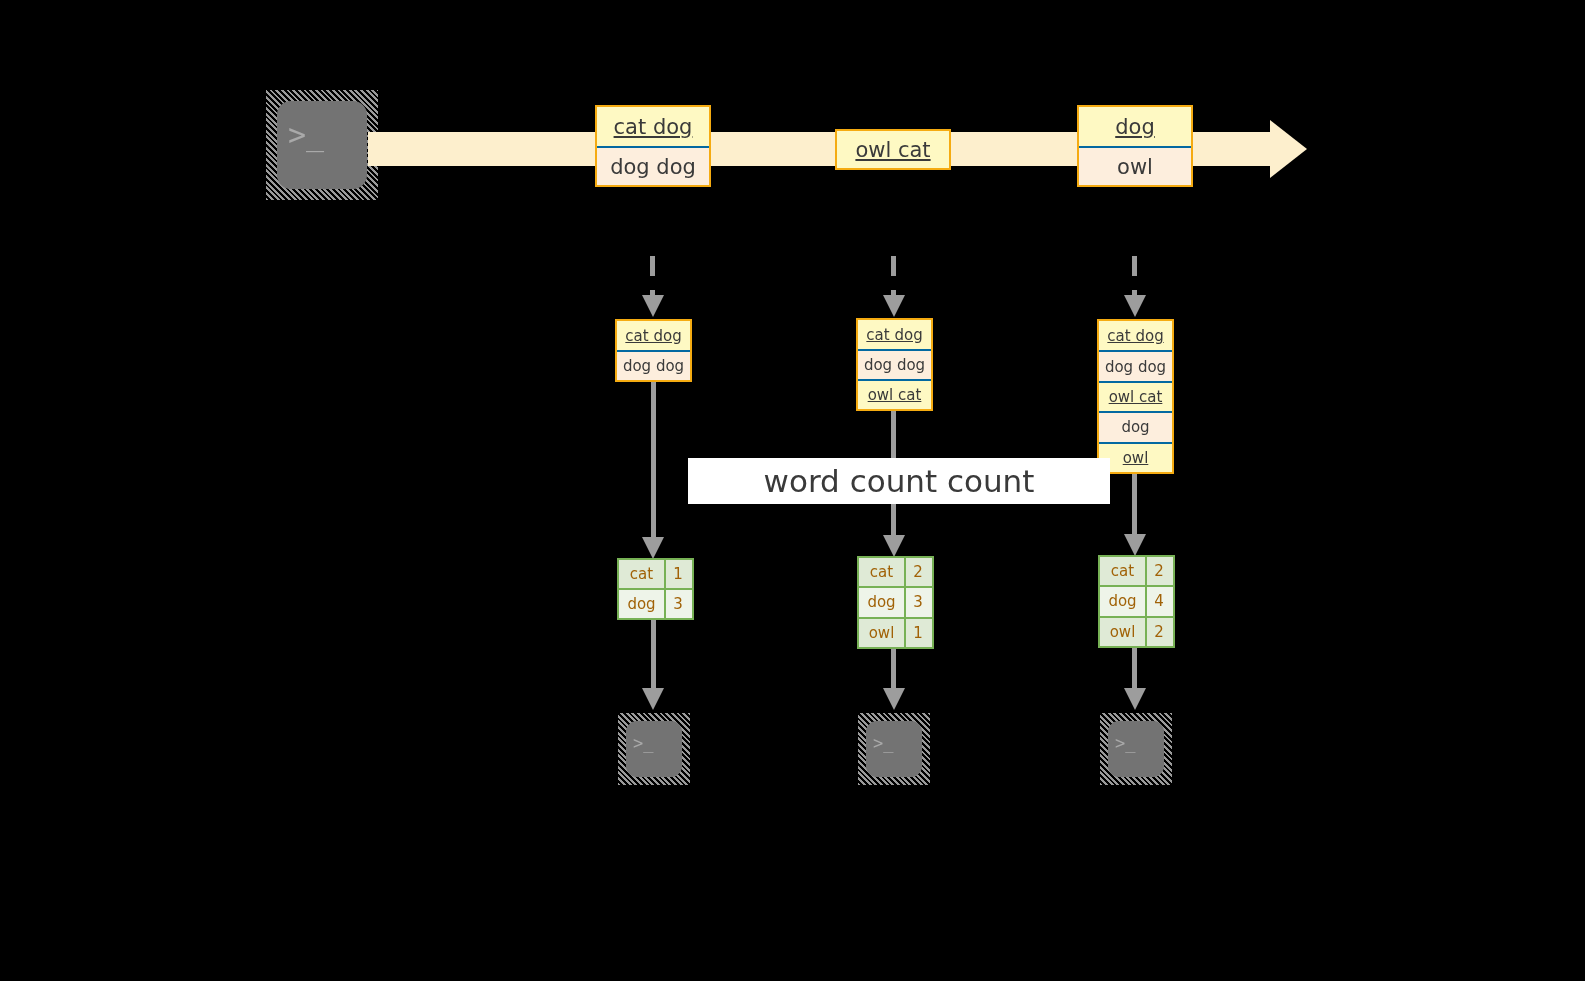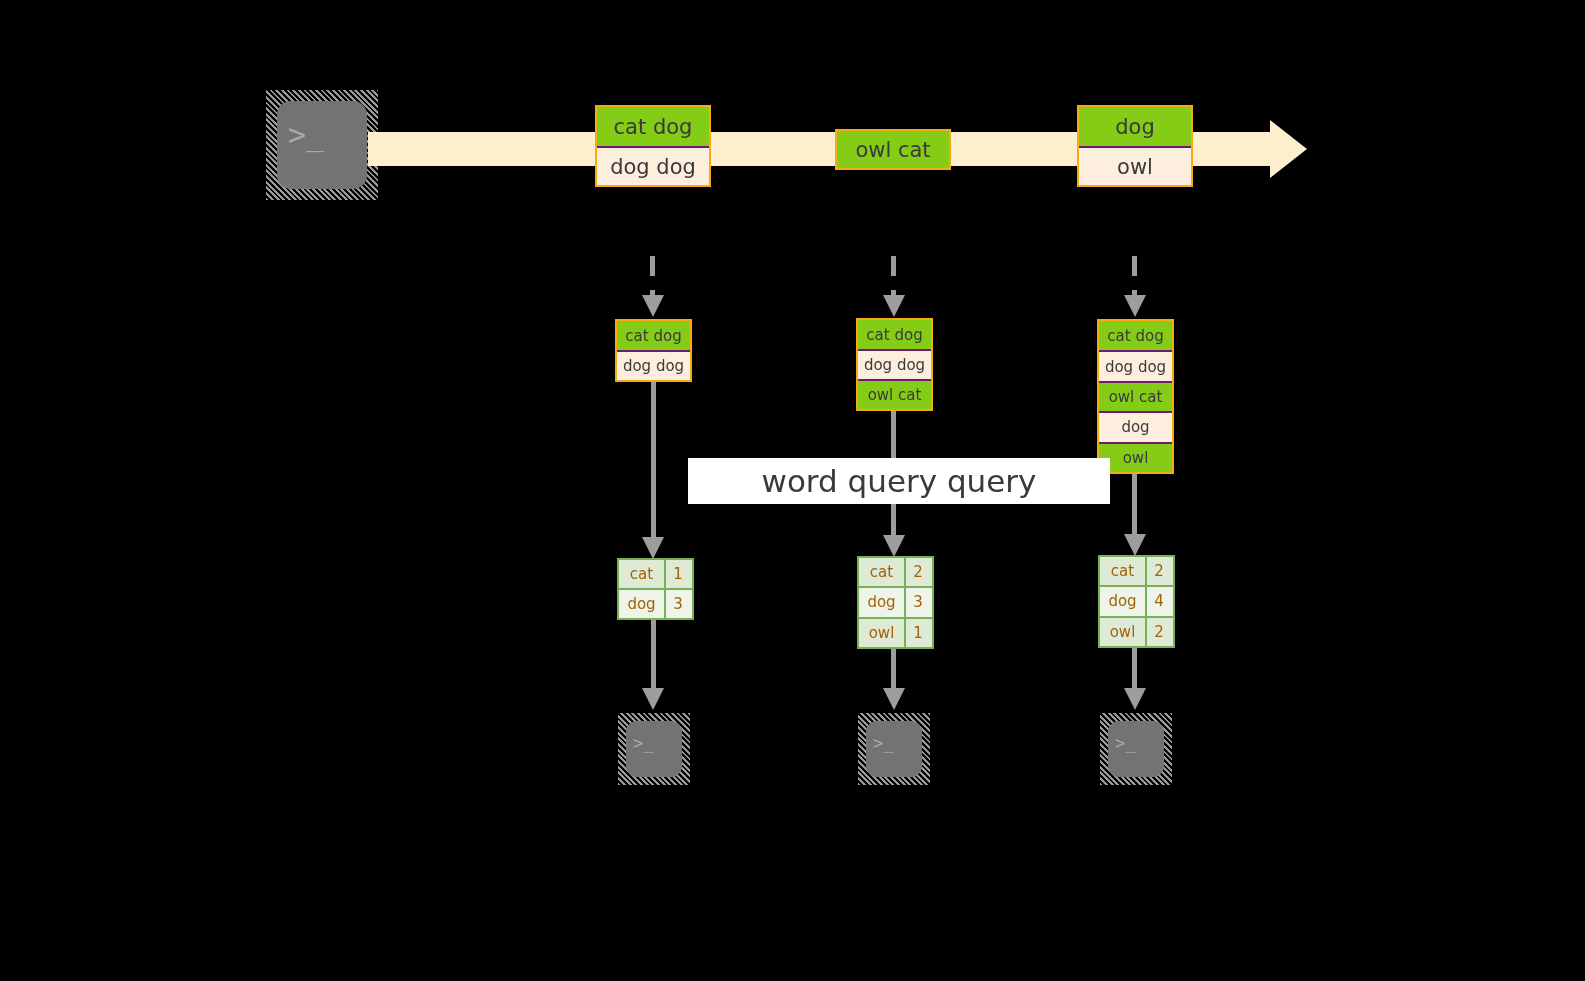--- a/index.html
+++ b/index.html
@@ -70,22 +70,22 @@
     flex-direction: column;
   }
   .obox .row {
     box-sizing: border-box;
     display: flex;
     align-items: center;
     justify-content: center;
     color: #3a3a3a;
     background: #fdeedd;
   }
-  .obox .row.dark { background: #84cc16; }
-  .obox .row + .row { border-top: 2px solid #701a75; }
+  .obox .row.dark { background: #fef9c3; text-decoration: underline; }
+  .obox .row + .row { border-top: 2px solid #0369a1; }
 
   
   .gbox {
     position: absolute;
     box-sizing: border-box;
     border: 2px solid #77b155;
     display: flex;
     flex-direction: column;
     background: #eef4e9;
   }
@@ -262,16 +262,16 @@
 
   <div class="vline" style="left:1132px; top:648px; height:44px;"></div>
   <div class="vhead" style="left:1124px; top:688px;"></div>
 
   <div class="terminal small" style="left:1100px; top:713px; width:72px; height:72px;">
     <div class="screen"></div>
     <div class="prompt" style="left:15px; top:22px; font-size:17px;">&gt;_</div>
   </div>
 
   <div class="banner" style="left:688px; top:458px; width:422px; height:46px;">
-    <span style="font-size:31px; color:#3a3a3a;">word query query</span>
+    <span style="font-size:31px; color:#3a3a3a;">word count count</span>
   </div>
 
 </div>
 
 </body></html>

